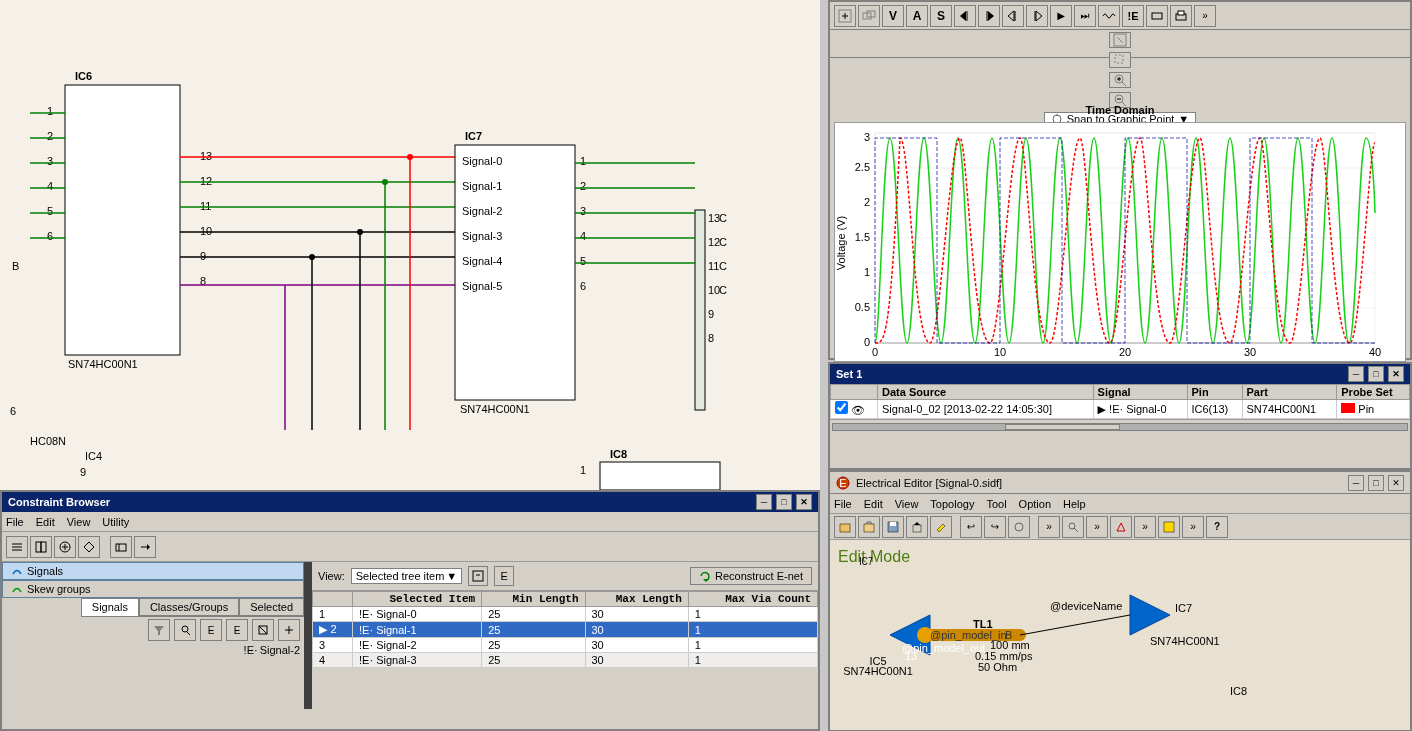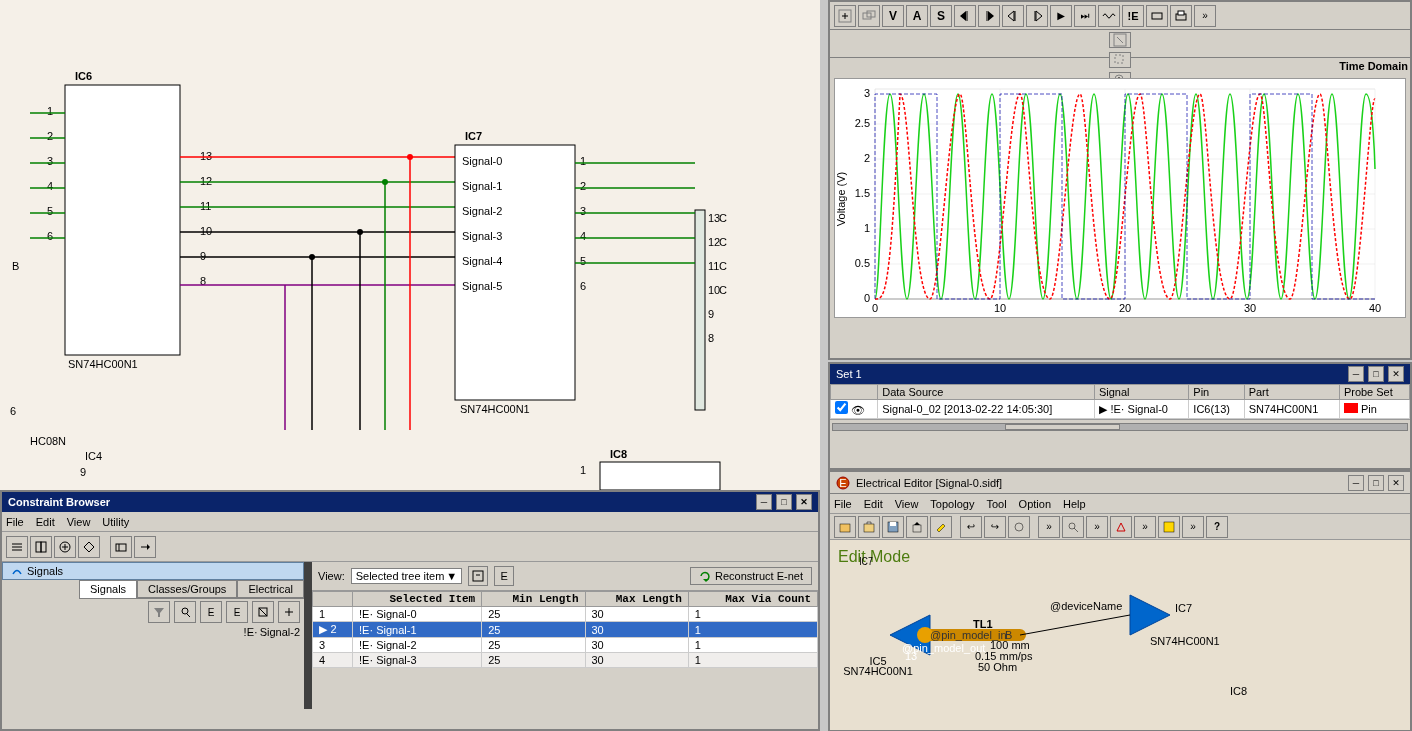--- a/index.html
+++ b/index.html
@@ -27,39 +27,39 @@
     .tb-btn {
       width: 22px; height: 22px; background: #d4d0c8; border: 1px solid #808080;
       display: flex; align-items: center; justify-content: center; cursor: pointer;
       font-size: 10px; color: #000;
     }
     .snap-btn {
       height: 22px; background: white; border: 1px solid #808080;
       display: flex; align-items: center; padding: 0 6px; cursor: pointer; gap: 4px;
     }
     #waveform-title {
-      text-align: right; padding: 2px; background: #d4d0c8; font-size: 11px; font-weight: bold;
+      text-align: center; padding: 2px; background: #d4d0c8; font-size: 11px; font-weight: bold; margin-top: 44px;
     }
     #waveform-chart {
       background: white; margin: 4px; border: 1px solid #999;
       height: 240px; position: relative; overflow: hidden;
     }
 
     
     #set-panel {
       position: absolute; left: 828px; top: 362px; width: 584px; height: 108px;
       background: #d4d0c8; border: 2px solid #808080;
     }
     #set-header {
       height: 20px; background: #0a246a; color: white; display: flex; align-items: center;
-      padding: 0 6px; justify-content: space-between; font-size: 11px;
+      padding: 0 6px; justify-content: space-between; font-size: 11px; font-weight: bold;
     }
     #set-table { width: 100%; border-collapse: collapse; font-size: 10px; }
     #set-table th {
-      background: #d4d0c8; border: 1px solid #999; padding: 1px 4px; text-align: left; font-weight: normal;
+      background: #d4d0c8; border: 1px solid #999; padding: 1px 4px; text-align: left; font-weight: bold;
     }
     #set-table td { border: 1px solid #ccc; padding: 1px 4px; background: white; }
     .red-box { display: inline-block; width: 14px; height: 10px; background: red; }
     #set-scrollbar {
       height: 14px; background: #d4d0c8; border-top: 1px solid #999;
       display: flex; align-items: center; padding: 0 2px;
     }
     .hscroll-track {
       flex: 1; height: 8px; background: #b0b0b0; border: 1px solid #808080; position: relative;
     }
@@ -655,24 +655,30 @@
 
   <div style="display:flex; height:calc(100% - 90px);">
 
     <div id="cb-left" style="width:310px; border-right:8px solid #404040; display:flex; flex-direction:column;align-items:flex-end;">
       <button class="btn-signals">
         <svg width="12" height="12">
             <path d="M2,9 Q6,2 10,9" fill="none" stroke="#0066cc" stroke-width="1.5"></path>
           </svg>
         <span>Signals</span>
       </button>
+      <button class="btn-skew">
+        <svg width="12" height="12">
+            <path d="M2,9 Q6,2 10,9" fill="none" stroke="#009900" stroke-width="1.5"></path>
+          </svg>
+        <span>Skew groups</span>
+      </button>
       <div class="cb-tabs">
         <div class="cb-tab active">Signals</div>
         <div class="cb-tab">Classes/Groups</div>
-        <div class="cb-tab">Electrical</div>
+        <div class="cb-tab">Selected</div>
       </div>
       <div class="filter-row">
         <div class="tb-btn">
             <svg width="12" height="12">
               <polygon points="1,2 11,2 7,7 7,11 5,11 5,7" fill="#808080"></polygon>
             </svg>
           </div>
         <div class="tb-btn">
             <svg width="12" height="12">
               <circle cx="6" cy="5" r="3" fill="none" stroke="black"></circle>

